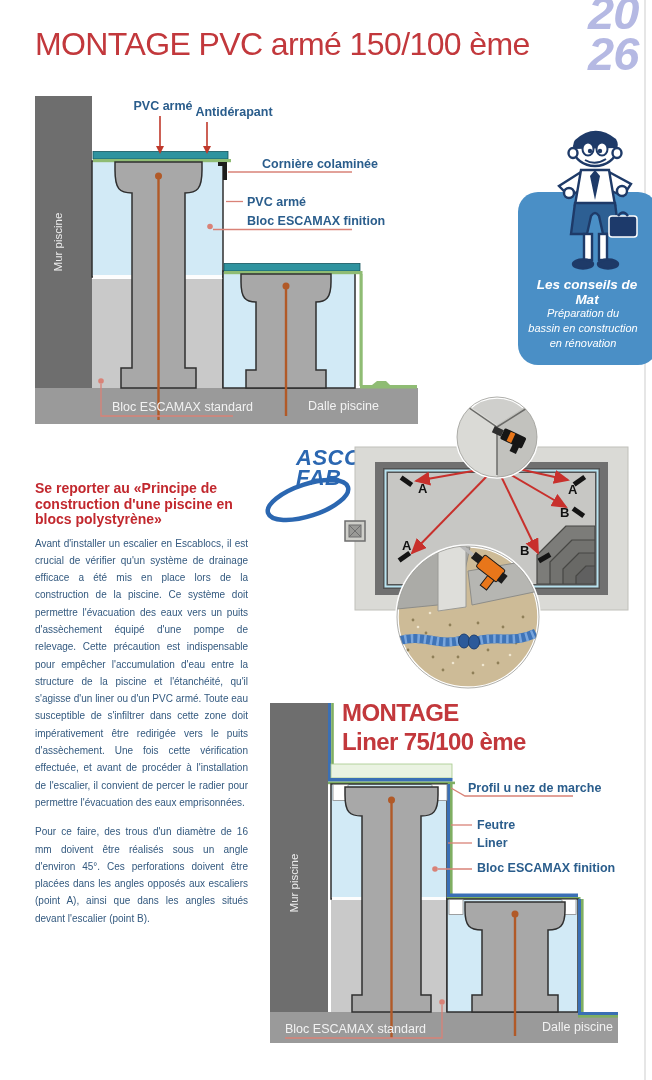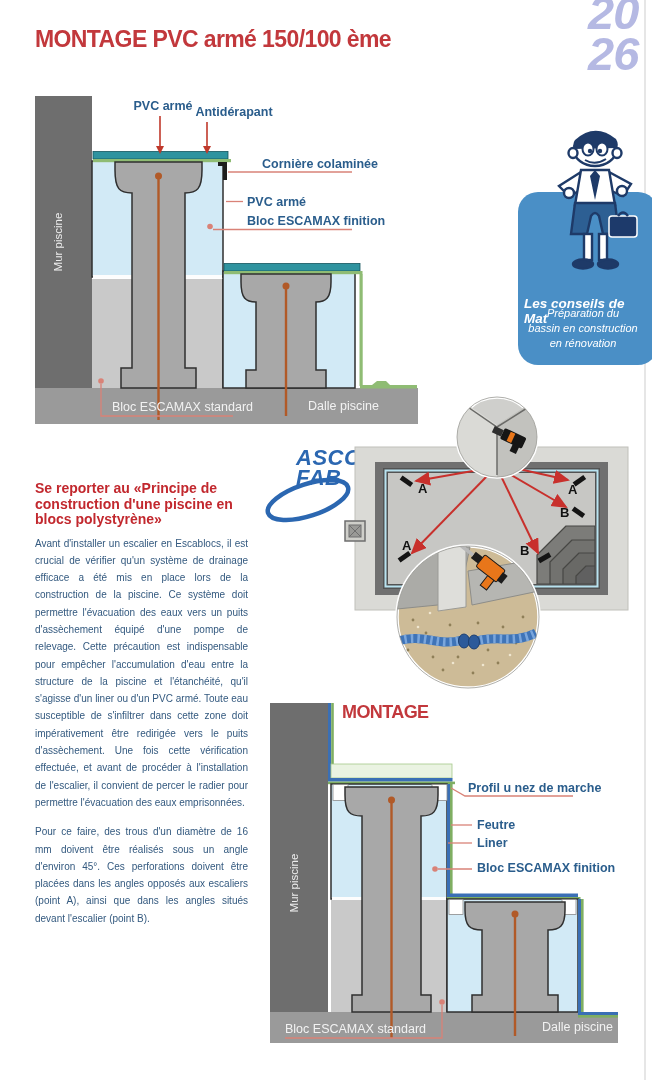--- a/index.html
+++ b/index.html
@@ -1,32 +1,32 @@
 <!DOCTYPE html>
 <html lang="fr"><head>
 <meta charset="utf-8">
 <style>
   html,body{margin:0;padding:0;}
   body{width:652px;height:1080px;position:relative;overflow:hidden;background:#ffffff;
        font-family:"Liberation Sans", sans-serif;}
   .abs{position:absolute;}
-  .title1{left:35px;top:26px;font-size:23px;font-weight:700;letter-spacing:-0.6px;color:#c2383c;white-space:nowrap;}
+  .title1{left:35px;top:26px;font-size:32px;font-weight:400;letter-spacing:-0.6px;color:#c2383c;white-space:nowrap;}
   .year{left:588px;top:-8px;font-size:47px;font-weight:800;font-style:italic;color:#b5b9e3;line-height:41px;letter-spacing:-1px;}
   .year div{white-space:nowrap;}
   .rightrule{left:644px;top:0;width:2px;height:1080px;background:#e6e6e6;}
   .conseils-box{left:518px;top:192px;width:140px;height:173px;background:#4a8fc6;border-radius:20px;}
-  .conseils-title{left:524px;top:296px;width:126px;font-size:13.5px;font-weight:700;font-style:italic;color:#ffffff;text-align:left;}
+  .conseils-title{left:524px;top:277px;width:126px;font-size:13.5px;font-weight:700;font-style:italic;color:#ffffff;text-align:center;}
   .conseils-sub{left:518px;top:306px;width:130px;font-size:11px;font-style:italic;font-weight:500;color:#ffffff;text-align:center;line-height:15px;}
   .logo{left:252px;top:448px;width:100px;height:88px;}
   .logo-text{position:absolute;left:4px;top:0;font-size:22px;line-height:20px;font-weight:800;font-style:italic;color:#2b67b1;letter-spacing:0.5px;margin-left:40px;}
   .article{left:35px;top:481px;width:213px;}
   .article h3{margin:0 0 7px 0;font-size:14px;line-height:15.5px;font-weight:700;color:#c2282e;}
   .article p{margin:0;font-size:10px;line-height:17.3px;color:#33597f;text-align:justify;}
   .article p + p{margin-top:12px;}
-  .title2{left:342px;top:698px;font-size:18px;line-height:29px;font-weight:800;letter-spacing:-0.6px;color:#c2383c;}
+  .title2{left:342px;top:698px;font-size:24px;line-height:29px;font-weight:800;letter-spacing:-0.6px;color:#c2383c;}
   svg text{font-family:"Liberation Sans", sans-serif;}
   .lbl{font-size:12.5px;font-weight:600;fill:#2a5d8c;}
   .lblw{font-size:12.5px;font-weight:500;fill:#f2f2f2;}
   .lblmur{font-size:11.5px;font-weight:500;fill:#ececec;}
   .pt{font-size:13px;font-weight:700;fill:#111111;}
 </style>
 </head>
 <body>
 
 <div class="abs title1">MONTAGE PVC armé 150/100 ème</div>
@@ -261,20 +261,21 @@
 </svg>
 
 <div class="abs article">
   <h3>Se reporter au «Principe de construction d'une piscine en blocs polystyrène»</h3>
   <p>Avant d'installer un escalier en Escablocs, il est crucial de vérifier qu'un système de drainage efficace a été mis en place lors de la construction de la piscine. Ce système doit permettre l'évacuation des eaux vers un puits d'assèchement équipé d'une pompe de relevage. Cette précaution est indispensable pour empêcher l'accumulation d'eau entre la structure de la piscine et l'étanchéité, qu'il s'agisse d'un liner ou d'un PVC armé. Toute eau susceptible de s'infiltrer dans cette zone doit impérativement être redirigée vers le puits d'assèchement. Une fois cette vérification effectuée, et avant de procéder à l'installation de l'escalier, il convient de percer le radier pour permettre l'évacuation des eaux emprisonnées.</p>
   <p>Pour ce faire, des trous d'un diamètre de 16 mm doivent être réalisés sous un angle d'environ 45°. Ces perforations doivent être placées dans les angles opposés aux escaliers (point A), ainsi que dans les angles situés devant l'escalier (point B).</p>
 </div>
 
 <div class="abs title2">
   <div>MONTAGE</div>
+  <div>Liner 75/100 ème</div>
 </div>
 
 <svg class="abs" style="left:265px;top:688px;" width="390" height="360" viewBox="0 0 390 360">
   <rect x="5" y="324" width="348" height="31" fill="#9a9a9a"></rect>
   <rect x="5" y="15" width="58" height="309" fill="#6e6e6e"></rect>
 
   <rect x="63" y="15" width="3.2" height="76" fill="#3a6fb5"></rect>
   <rect x="66.2" y="15" width="2.6" height="76" fill="#7fae62"></rect>
 
   <rect x="66" y="76" width="121" height="14" fill="#eaf3e2" stroke="#a6c98b" stroke-width="0.8"></rect>

